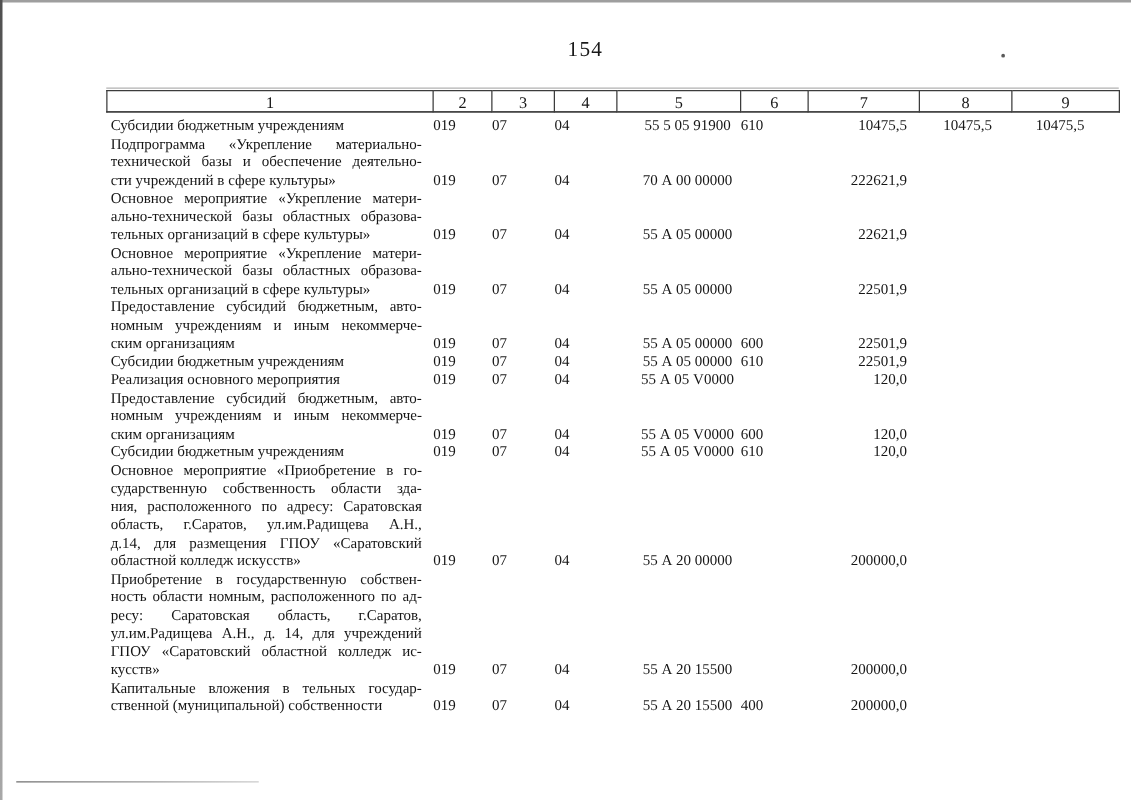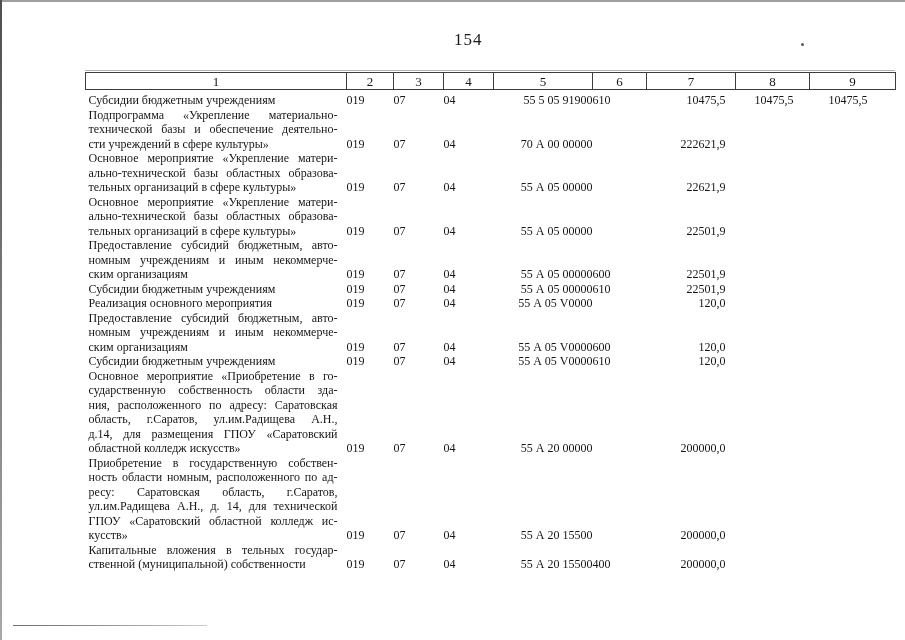--- a/index.html
+++ b/index.html
@@ -20,21 +20,21 @@
           font-size:12px; line-height:14.5px; color:#161616; }
   thead th { border:1px solid #3c3c3c; font-weight:normal; text-align:center;
              height:16px; padding:0; font-size:13px; line-height:15px; }
   tbody td { vertical-align:bottom; padding:0; }
   tbody tr:first-child td { padding-top:3px; }
 
   td.c1 { padding-left:3px; padding-right:9px; }
   td.c1 .line { text-align:justify; text-align-last:justify; }
   td.c1 .line.last { text-align:right; text-align-last:left; }
   td.c2, td.c3, td.c4, td.c6 { text-align:left; white-space:nowrap; }
-  td.c5 { text-align:right; padding-left:14px; white-space:nowrap; }
+  td.c5 { text-align:center; padding-left:14px; white-space:nowrap; }
   td.c7 { text-align:right; padding-right:10px; white-space:nowrap; }
   td.c8 { text-align:right; padding-right:16px; white-space:nowrap; }
   td.c9 { text-align:right; padding-right:28px; white-space:nowrap; }
 
   .footnote-rule { position:absolute; left:13px; top:625px; width:194px; height:1px;
                    background:linear-gradient(to right,#6e6e6e 0%,#9a9a9a 55%,#cccccc 100%); }
 </style>
 </head>
 <body>
 
@@ -214,21 +214,21 @@
           <td class="c6"></td>
           <td class="c7">200000,0</td>
           <td class="c8"></td>
           <td class="c9"></td>
         </tr>
         <tr>
           <td class="c1">
             <div class="line">Приобретение в государственную собствен-</div>
             <div class="line">ность области номным, расположенного по ад-</div>
             <div class="line">ресу: Саратовская область, г.Саратов,</div>
-            <div class="line">ул.им.Радищева А.Н., д. 14, для технической</div>
+            <div class="line">ул.им.Радищева А.Н., д. 14, для учреждений</div>
             <div class="line">ГПОУ «Саратовский областной колледж ис-</div>
             <div class="line last">кусств»</div>
           </td>
           <td class="c2">019</td>
           <td class="c3">07</td>
           <td class="c4">04</td>
           <td class="c5">55 А 20 15500</td>
           <td class="c6"></td>
           <td class="c7">200000,0</td>
           <td class="c8"></td>

